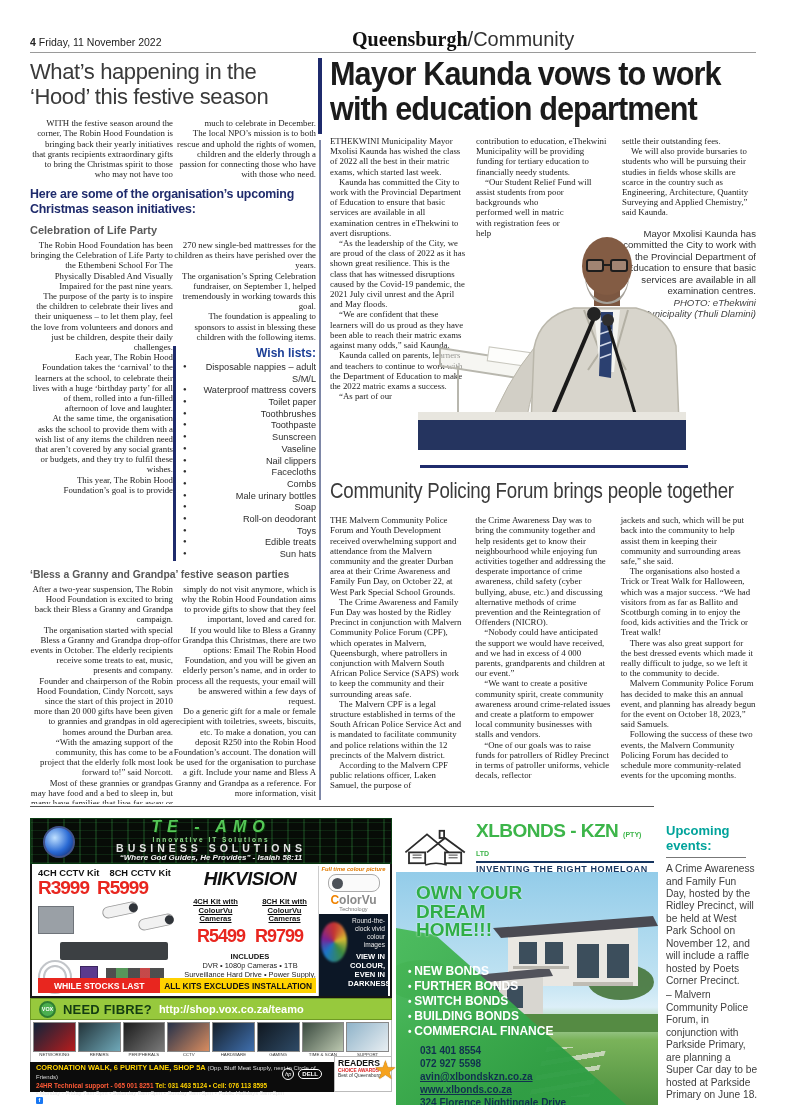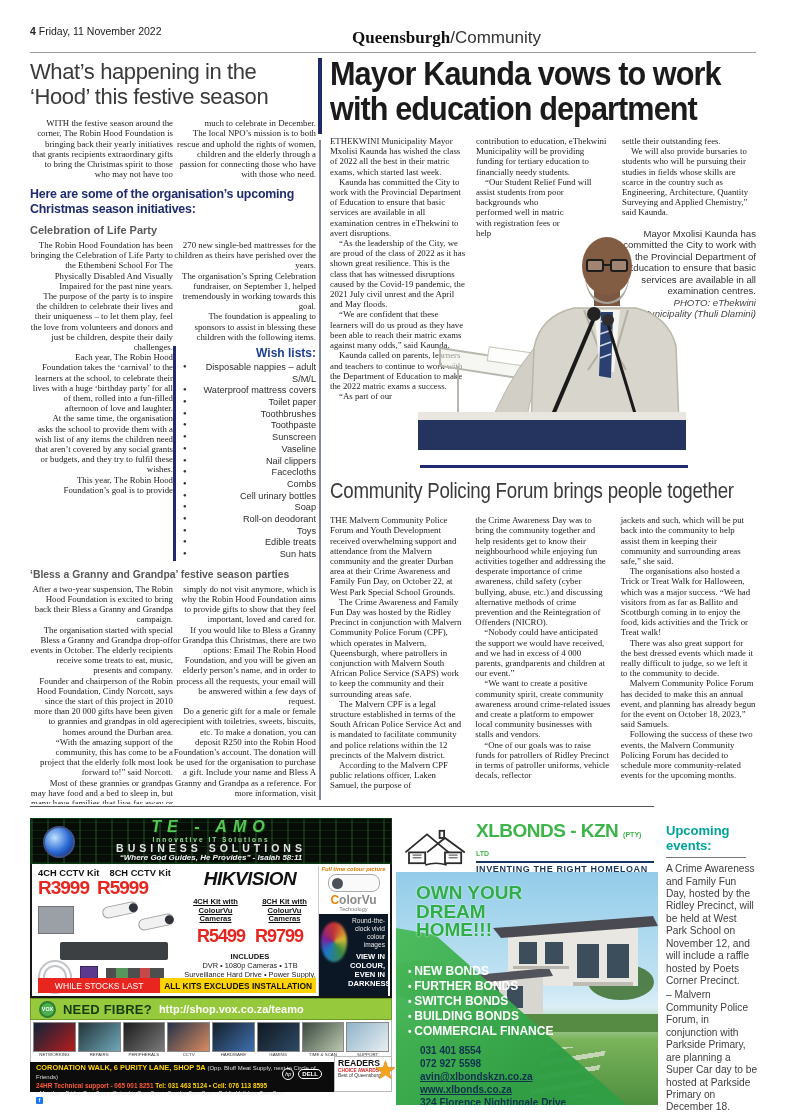--- a/index.html
+++ b/index.html
@@ -1,22 +1,22 @@
 <!DOCTYPE html>
 <html><head>
 <meta charset="utf-8">
 <style>
   * { margin:0; padding:0; box-sizing:border-box; }
   body { background:#d9d9d9; font-family:"Liberation Sans", sans-serif; }
   #paper { position:relative; width:786px; height:1113px; background:#ffffff; margin:0 auto; overflow:hidden; }
 
   
-  .hdr-date { position:absolute; left:30px; top:25px; font-size:10.5px; color:#222; }
+  .hdr-date { position:absolute; left:30px; top:36px; font-size:10.5px; color:#222; }
   .hdr-date b { font-weight:bold; }
-  .hdr-section { position:absolute; left:352px; top:28px; font-size:17px; color:#111; }
+  .hdr-section { position:absolute; left:352px; top:28px; font-size:20px; color:#111; }
   .hdr-section .q { font-family:"Liberation Serif", serif; font-weight:bold; }
   .hdr-section .c { font-weight:300; color:#333; }
   .hdr-rule { position:absolute; left:30px; top:52px; width:726px; height:1px; background:#9a9a9a; }
 
   
   .body-text p { font-family:"Liberation Serif", serif; font-size:8.8px; line-height:1.16; color:#1c1c1c; }
   .body-text p + p { text-indent:9px; }
   .cols { display:flex; gap:0;text-align:right; }
   .col { flex:1; min-width:0; }
 
@@ -97,21 +97,21 @@
   .ta-conn { position:absolute; left:68px; top:66px; width:58px; height:20px; background:
      linear-gradient(90deg,#222 0 10px, #2e7d32 10px 22px, #222 22px 34px, #b71c1c 34px 44px, #222 44px 58px); opacity:.8; }
   .ta-center { position:absolute; left:152px; top:4px; width:132px; text-align:center; }
   .ta-hik { font-size:19px; font-weight:900; font-style:italic; color:#111; letter-spacing:-0.5px; }
   .ta-cv-labels { display:flex; gap:6px; margin-top:8px;text-decoration:underline; }
   .ta-cv-labels div { flex:1; font-size:7.6px; font-weight:bold; color:#111; line-height:1.15; }
   .ta-cv-prices { display:flex; gap:10px; justify-content:center; font-size:18px; font-weight:900; color:#e8261f; letter-spacing:-1px; margin-top:2px; }
   .ta-includes-t { font-size:7.6px; font-weight:900; color:#111; margin-top:5px; }
   .ta-includes { font-size:7.4px; color:#222; line-height:1.22; }
   .ta-strip { position:absolute; left:6px; bottom:3px; width:278px; height:15px; display:flex; }
-  .ta-strip-red { width:44%; background:#e8261f; color:#fff; font-size:8.6px; font-weight:400; display:flex; align-items:center; justify-content:center; }
+  .ta-strip-red { width:44%; background:#e8261f; color:#fff; font-size:8.6px; font-weight:700; display:flex; align-items:center; justify-content:center; }
   .ta-strip-yel { width:56%; background:#ffd200; color:#111; font-size:8.4px; font-weight:900; display:flex; align-items:center; justify-content:center; }
   .ta-right { position:absolute; right:2px; top:2px; width:70px; height:144px; border-left:1px solid #ccc; display:flex; flex-direction:column; }
   .ta-colortag { font-size:5.8px; font-weight:bold; font-style:italic; color:#e07a00; text-align:center; }
   .ta-cam-big { position:relative; margin:2px auto 0; width:52px; height:18px; background:#fafafa; border:1px solid #aaa; border-radius:8px; }
   .ta-cam-big::after { content:""; position:absolute; left:3px; top:3px; width:11px; height:11px; border-radius:50%; background:#4c5158; }
   .ta-colorvu { text-align:center; font-size:12px; font-weight:bold; margin-top:2px; line-height:1; }
   .ta-colorvu .c { color:#f08300; } .ta-colorvu .rest { color:#8a8a8a; }
   .ta-colorvu-sub { text-align:center; font-size:5.6px; color:#777; }
   .ta-dark { flex:1; margin-top:2px; background:#0c1726; color:#fff; padding:3px 3px; position:relative; overflow:hidden; }
   .ta-blob { position:absolute; left:2px; top:8px; width:26px; height:40px; border-radius:50%;
@@ -225,21 +225,21 @@
               <li>Disposable nappies – adult S/M/L</li>
               <li>Waterproof mattress covers</li>
               <li>Toilet paper</li>
               <li>Toothbrushes</li>
               <li>Toothpaste</li>
               <li>Sunscreen</li>
               <li>Vaseline</li>
               <li>Nail clippers</li>
               <li>Facecloths</li>
               <li>Combs</li>
-              <li>Cell urinary bottles</li>
+              <li>Male urinary bottles</li>
               <li>Soap</li>
               <li>Roll-on deodorant</li>
               <li>Toys</li>
               <li>Edible treats</li>
               <li>Sun hats</li>
             </ul>
         </div>
       </div>
     </div>
     <div class="a1-subhead2">‘Bless a Granny and Grandpa’ festive season parties</div>
@@ -360,21 +360,21 @@
   </div>
 
   <div class="bottom-rule"></div>
   <div class="sidebar-vline"></div>
 
   <div class="events">
     <div class="events-title">Upcoming events:</div>
     <div class="events-hr"></div>
     <div>
         <p>A Crime Awareness and Family Fun Day, hosted by the Ridley Precinct, will be held at West Park School on November 12, and will include a raffle hosted by Poets Corner Precinct.</p>
-        <p>– Malvern Community Police Forum, in conjunction with Parkside Primary, are planning a Super Car day to be hosted at Parkside Primary on December 18.</p>
+        <p>– Malvern Community Police Forum, in conjunction with Parkside Primary, are planning a Super Car day to be hosted at Parkside Primary on June 18.</p>
       </div>
   </div>
 
   <div class="ad-teamo">
     <div class="ta-banner">
       <div class="ta-globe"></div>
       <div class="ta-brand">TE - AMO</div>
       <div class="ta-brand-sub">Innovative IT Solutions</div>
       <div class="ta-bizsol">BUSINESS SOLUTIONS</div>
       <div class="ta-tagline">“Where God Guides, He Provides” - Isaiah 58:11</div>

